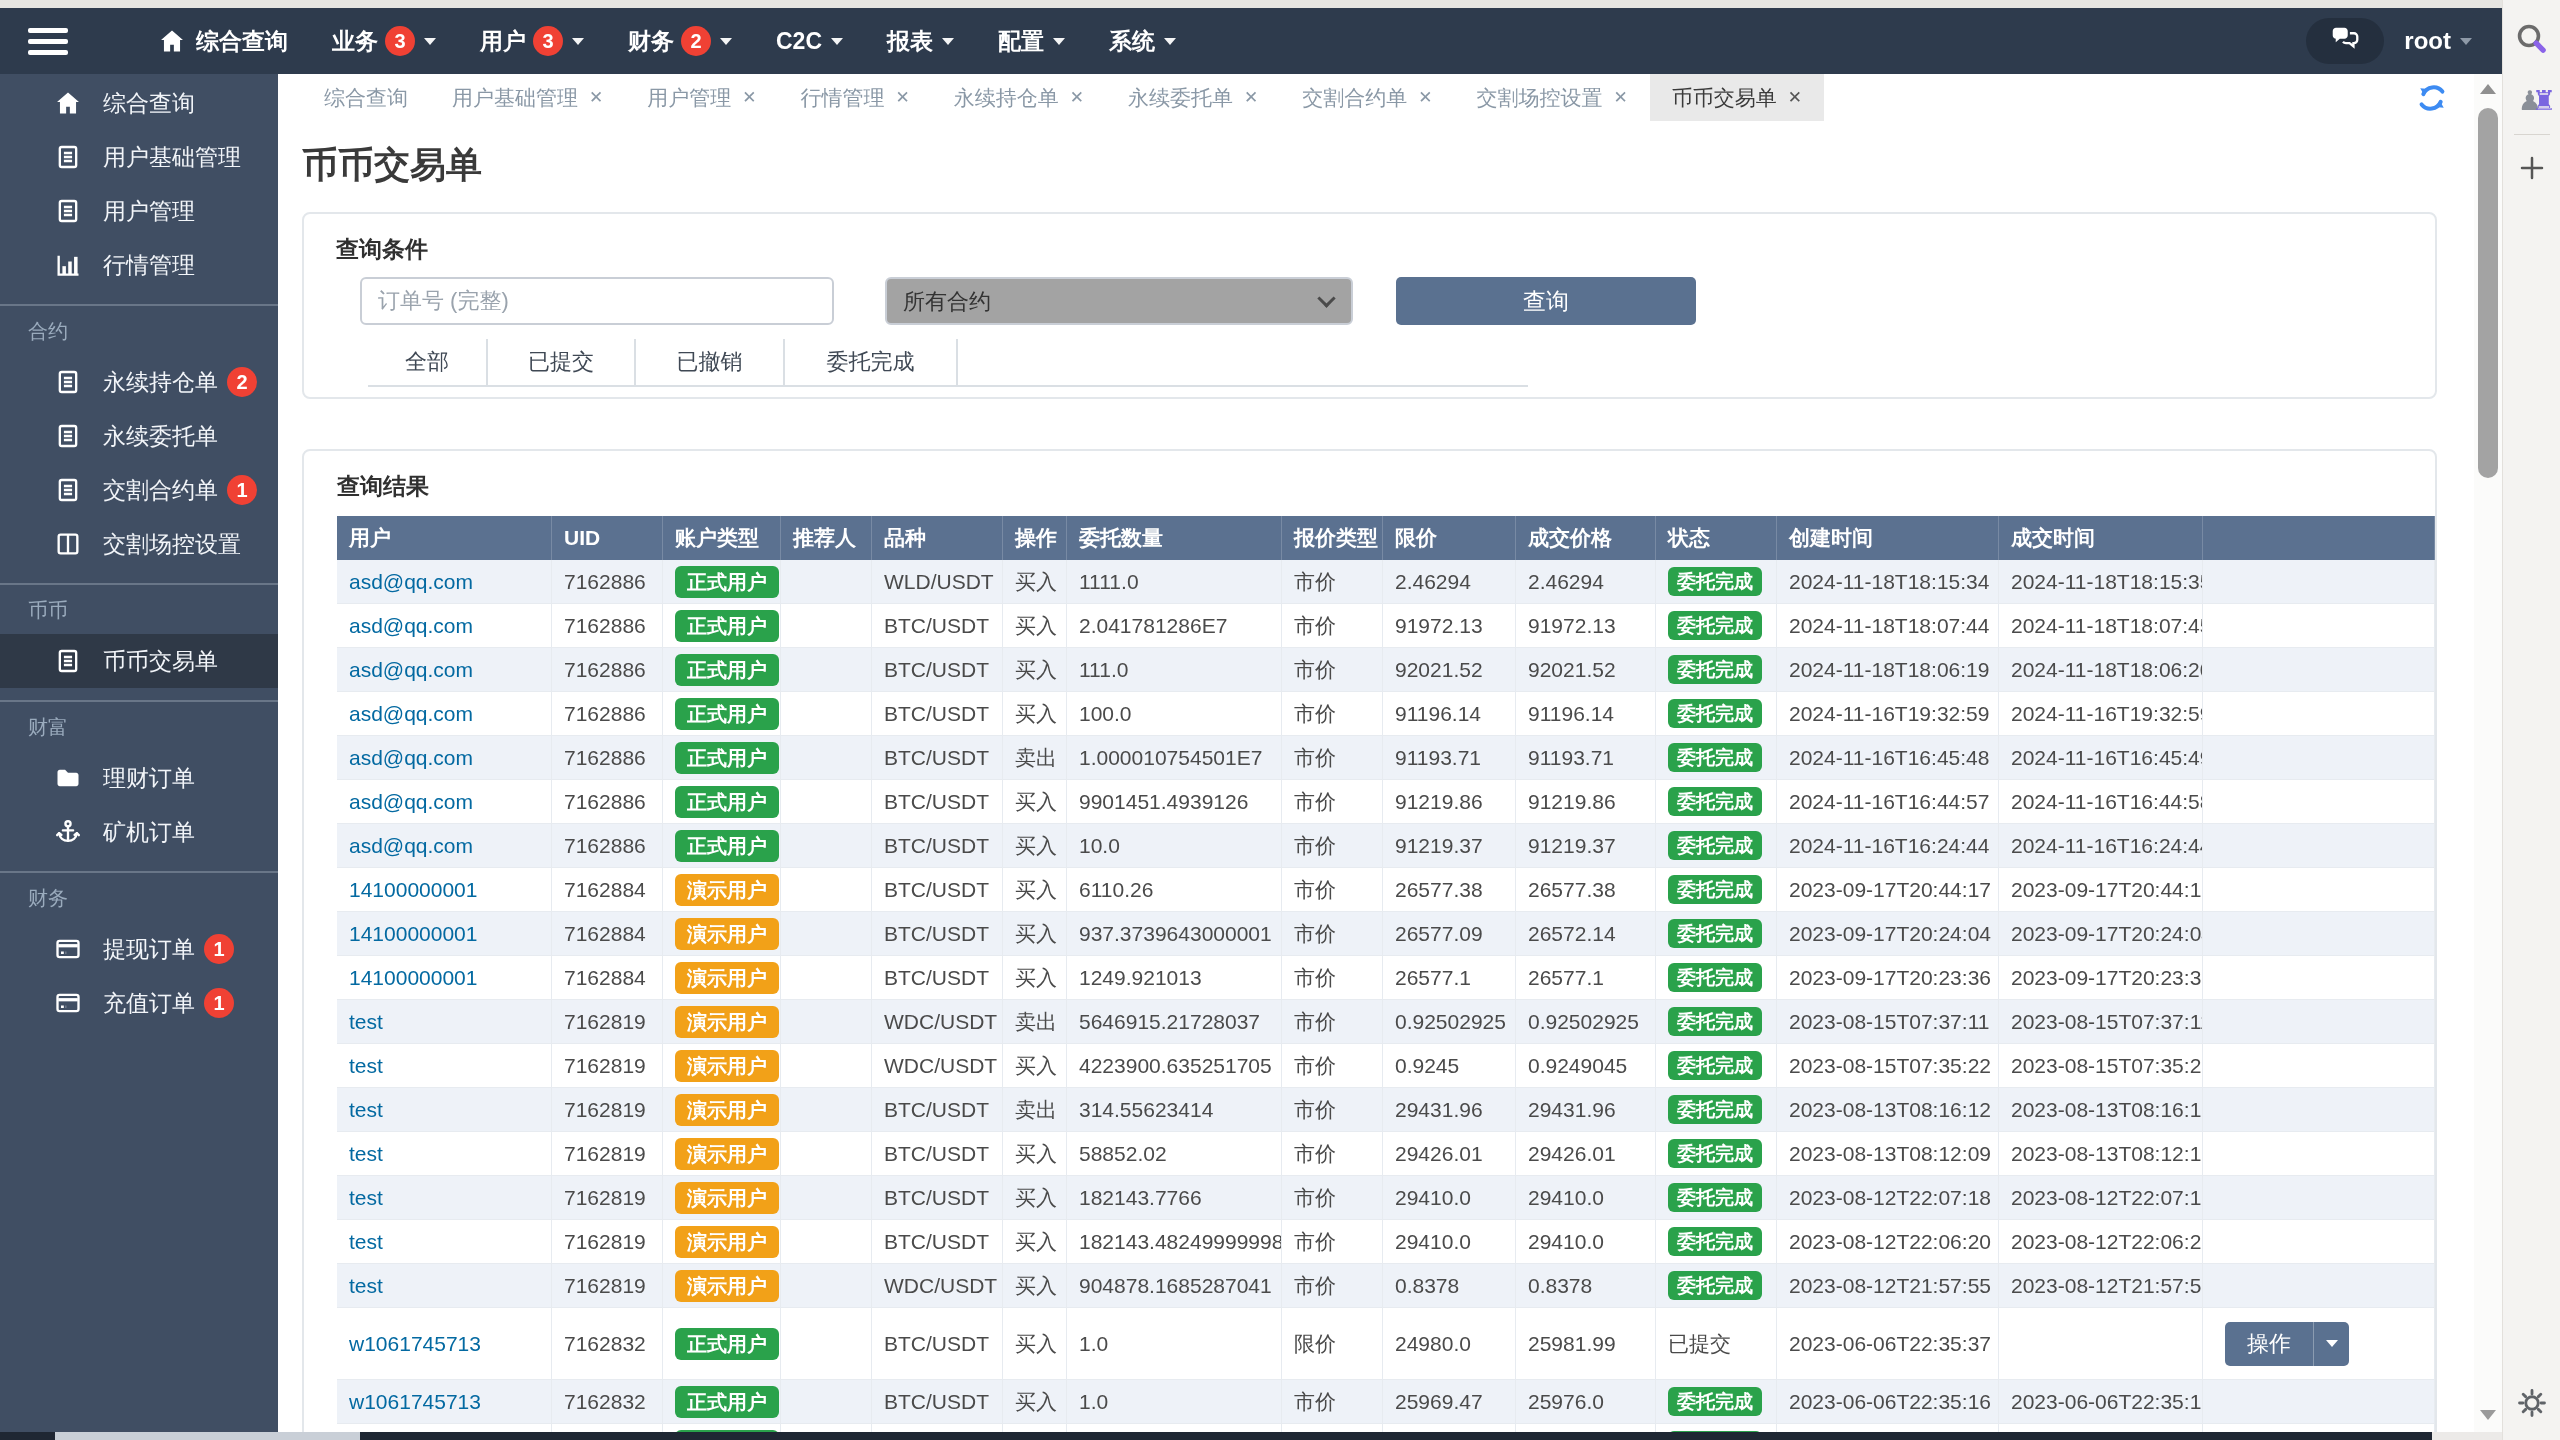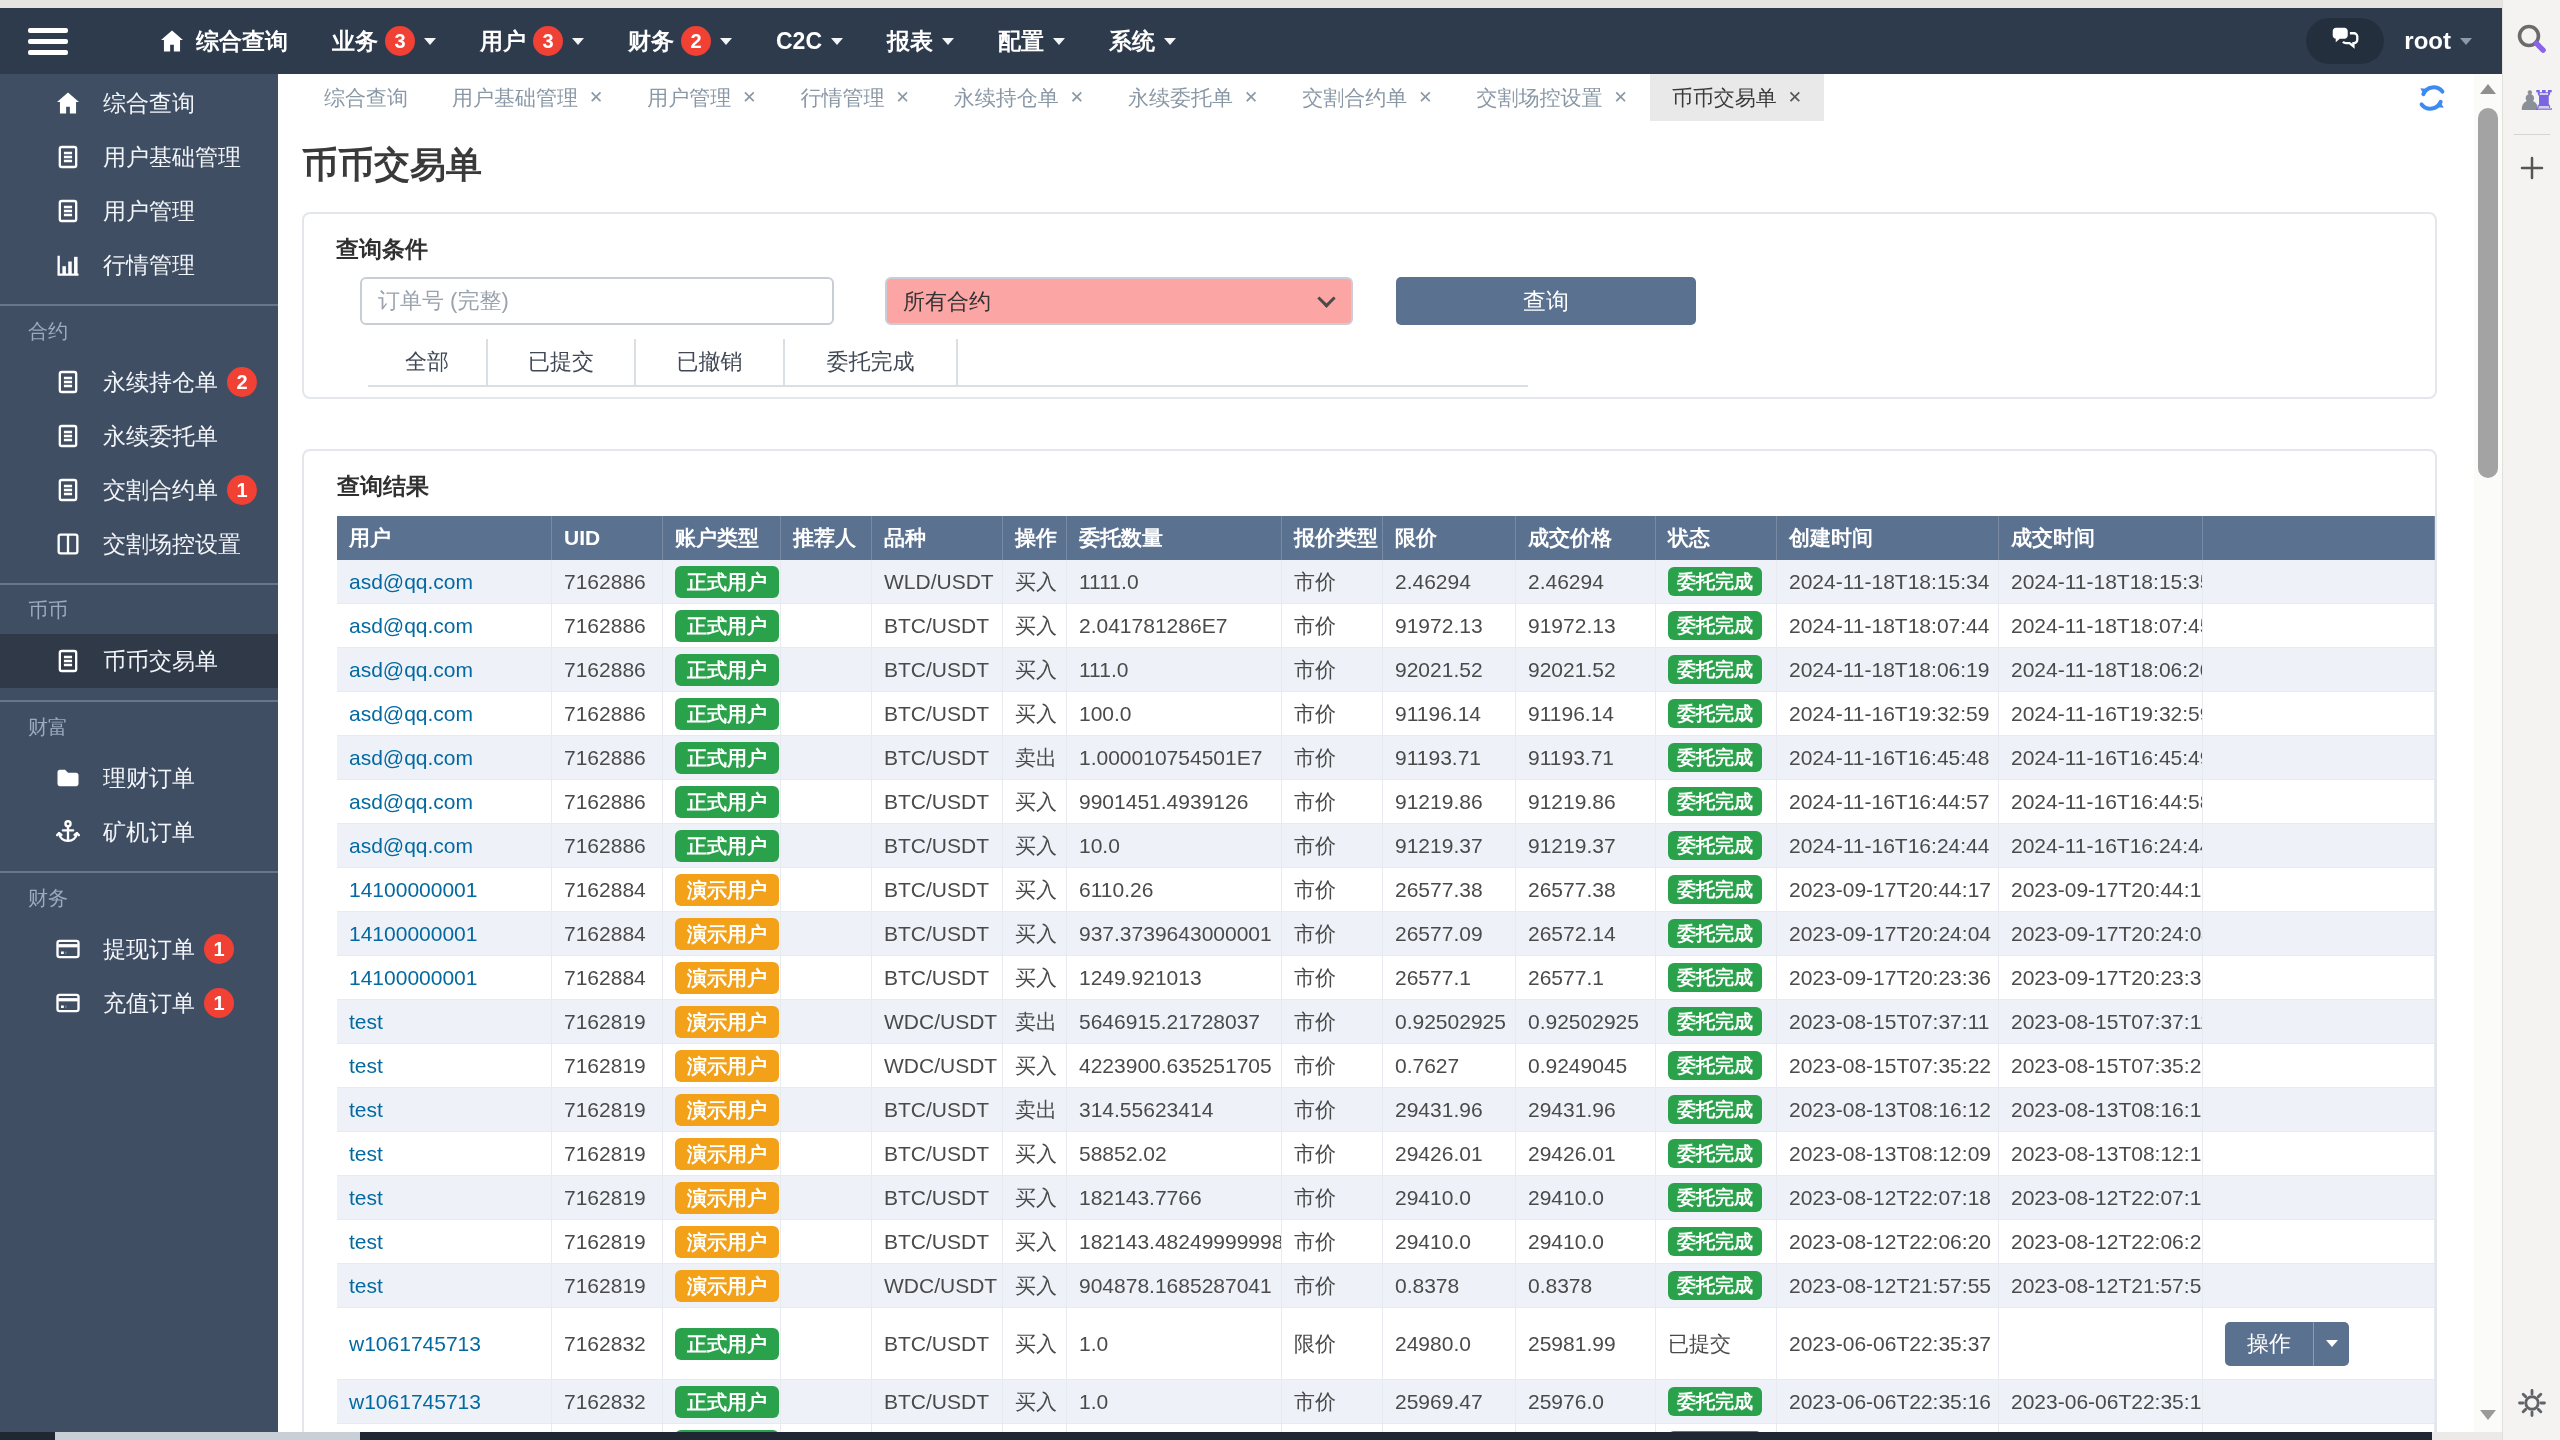--- a/index.html
+++ b/index.html
@@ -69,21 +69,21 @@
 
   .query-panel { padding:14px 32px 10px; }
   .query-panel h2 { margin:6px 0 12px; }
   .form-row { display:flex; align-items:center; padding-left:24px; }
   .txt-input { width:474px; height:48px; border:2px solid #c9ced6; border-radius:6px; padding:0 16px; font-size:22px; color:#333;
                font-family:"Liberation Sans","DejaVu Sans",sans-serif; outline:none; }
   .txt-input::placeholder { color:#9aa3ad; }
   .txt-input.u { width:467px; margin-left:42px; }
   .select-wrap { position:relative; width:468px; margin-left:51px; }
   .select-wrap select { width:100%; height:48px; border:2px solid #c9ced6; border-radius:6px; padding:4px 16px; font-size:22px; color:#333;
-                        appearance:none; -webkit-appearance:none; background:#fca5a5; outline:none;
+                        appearance:none; -webkit-appearance:none; background:#a3a3a3; outline:none;
                         font-family:"Liberation Sans","DejaVu Sans",sans-serif; }
   .sel-caret { position:absolute; right:20px; top:15px; width:13px; height:13px; border-right:3px solid #4a4a4a; border-bottom:3px solid #4a4a4a;
                transform:rotate(45deg); pointer-events:none; }
   .query-btn { width:300px; height:48px; margin-left:43px; background:#5a7190; border:none; border-radius:5px; color:#fff;
                font-size:23px; cursor:pointer; font-family:"Liberation Sans","DejaVu Sans",sans-serif; }
 
   .filter-tabs { margin-top:14px; margin-left:32px; width:1160px; border-bottom:2px solid #dadfe4; display:flex; }
   .filter-cell { height:46px; display:flex; align-items:center; justify-content:center; font-size:22px; color:#3f4854;
                  border-right:2px solid #dadfe4; cursor:pointer; }
 
@@ -654,21 +654,21 @@
               </div>
               <div class="td" style="width: 111px;">7162819</div>
               <div class="td" style="width: 118px;">
                 <span class="badge orange">演示用户</span>
               </div>
               <div class="td" style="width: 91px;"></div>
               <div class="td" style="width: 131px;">WDC/USDT</div>
               <div class="td" style="width: 64px;">买入</div>
               <div class="td" style="width: 215px;">4223900.635251705</div>
               <div class="td" style="width: 101px;">市价</div>
-              <div class="td" style="width: 133px;">0.7627</div>
+              <div class="td" style="width: 133px;">0.9245</div>
               <div class="td" style="width: 140px;">0.9249045</div>
               <div class="td" style="width: 121px;">
                 <span class="badge-status">委托完成</span>
               </div>
               <div class="td" style="width: 222px;">2023-08-15T07:35:22</div>
               <div class="td" style="width: 204px;">2023-08-15T07:35:23</div>
               <div class="td" style="width: 232px;"></div>
             </div>
             <div class="tr alt">
               <div class="td" style="width: 215px;">

